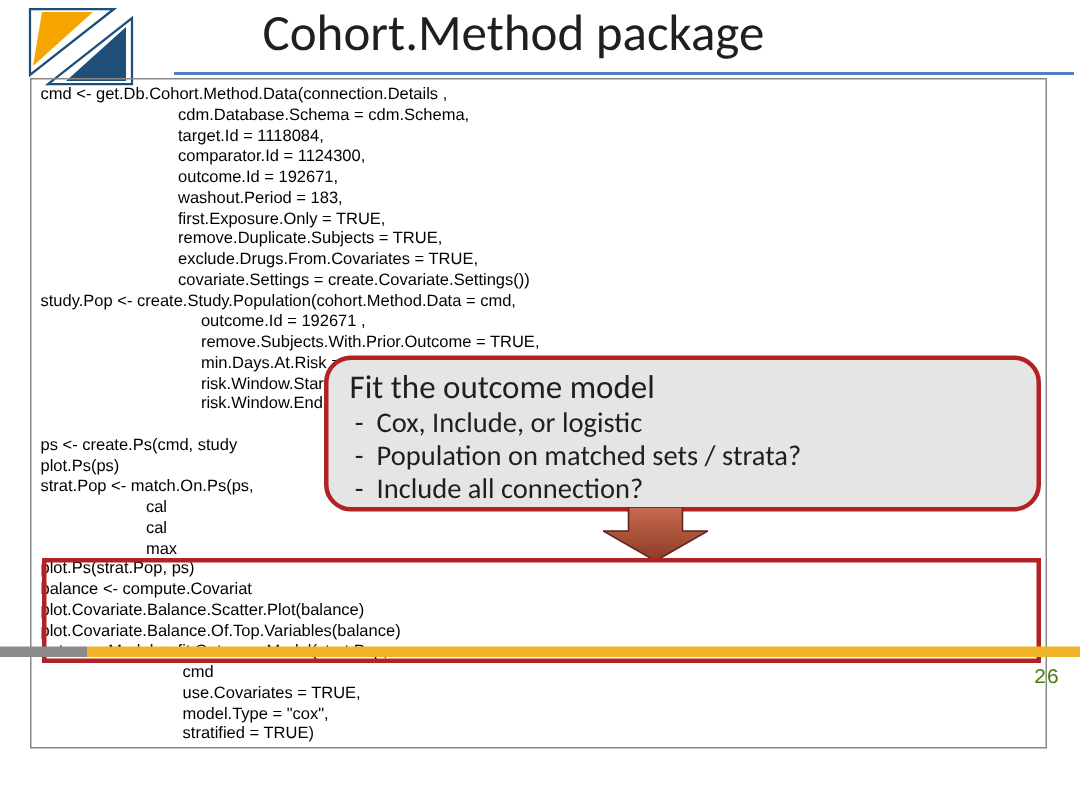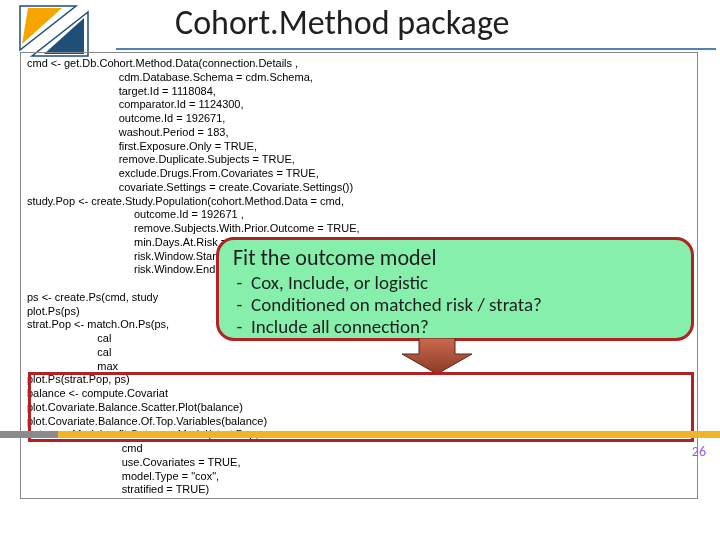--- a/index.html
+++ b/index.html
@@ -61,21 +61,21 @@
     overflow: hidden;
   }
   .callout {
     position: absolute;
     top: 237px;
     left: 216px;
     width: 478px;
     height: 104px;
     border: 3px solid #b22222;
     border-radius: 18px;
-    background: #86efac;
+    background: #e5e5e5;
     box-sizing: border-box;
     padding: 4px 14px 4px 14px;
     font-family: Calibri, Arial, sans-serif;
   }
   .callout-title {
     font-size: 22px;
     color: #1f1f1f;
     margin: 0 0 1px 0;
   }
   .callout-list {
@@ -120,21 +120,22 @@
     left: 58px;
     width: 662px;
     height: 7px;
     background: #f0b429;
   }
   .page-num {
     position: absolute;
     bottom: 8px;
     right: 14px;
     font-size: 14px;
-    color: #8b5cf6;
+    color: #4d7c0f;
+    font-family: Liberation Mono, monospace;
   }
 </style>
 </head>
 <body>
 
 <div class="slide">
 
   <div class="logo">
     <svg width="72" height="57" viewBox="0 0 72 57">
       <polygon points="2,2 58,2 2,46" fill="#ffffff" stroke="#1f4e79" stroke-width="1.5"></polygon>
@@ -180,21 +181,21 @@
                                model.Type = "cox",
                                stratified = TRUE)
 plot.Kaplan.Meier(strat.Pop, include.Zero = FALSE)
 draw.Attrition.Diagram(strat.Pop)
 outcome.Model</div>
 
   <div class="callout">
     <div class="callout-title">Fit the outcome model</div>
     <ul class="callout-list">
       <li>Cox, Include, or logistic</li>
-      <li>Conditioned on matched risk / strata?</li>
+      <li>Population on matched sets / strata?</li>
       <li>Include all connection?</li>
     </ul>
   </div>
 
   <div class="arrow">
     <svg width="70" height="36" viewBox="0 0 70 36">
       <defs>
         <linearGradient id="g1" x1="0" y1="0" x2="0" y2="1">
           <stop offset="0%" stop-color="#c96a4f"></stop>
           <stop offset="100%" stop-color="#8d3a26"></stop>

